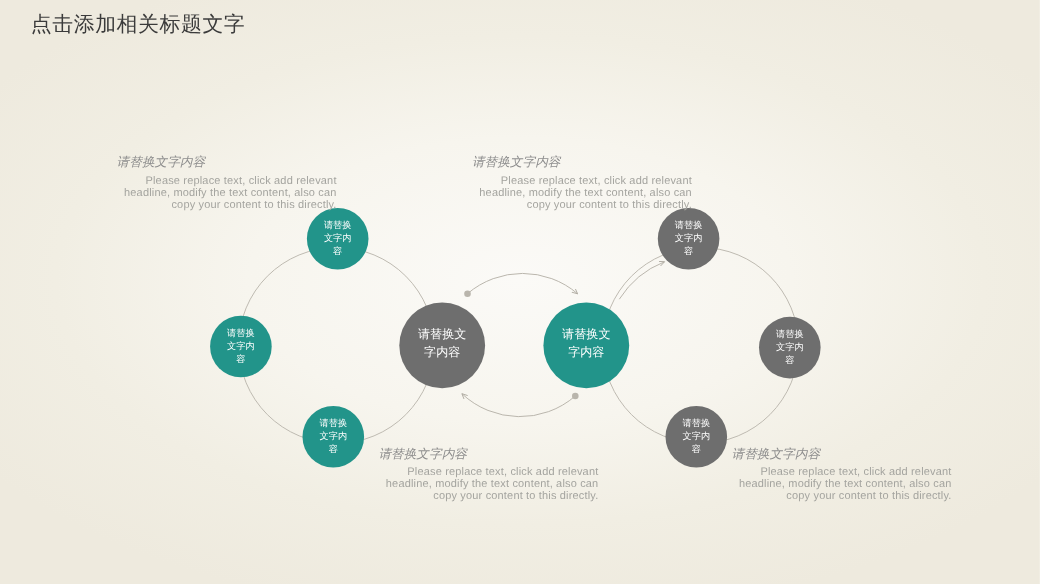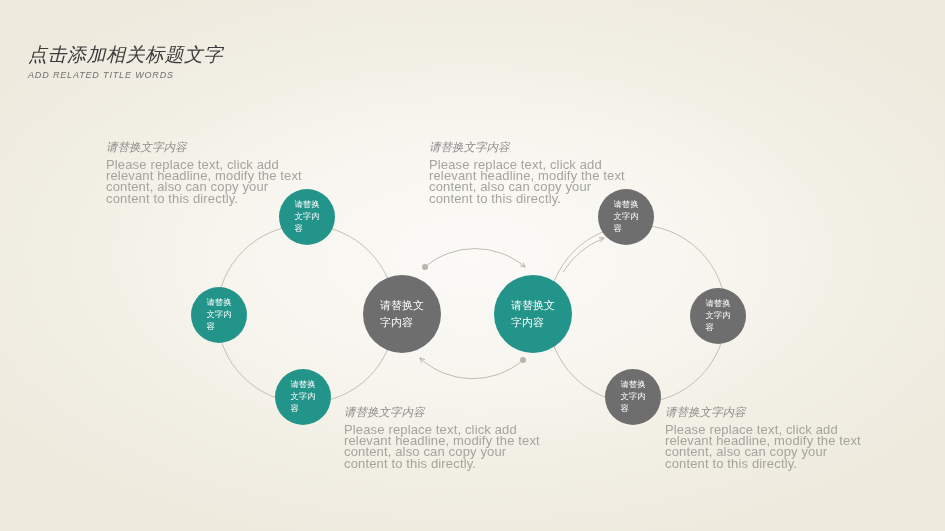--- a/index.html
+++ b/index.html
@@ -21,22 +21,21 @@
     background: #f0ece0;
     background-image:
       radial-gradient(ellipse 62% 58% at 50% 48%, #fbfaf7 0%, #f7f5ee 42%, #f1eee3 72%, #eeeade 100%);
     overflow: hidden;
   }
 
   
   .header {
     position: absolute;
     left: 28px;
-    top: 42px;
-    font-style: italic;
+    top: 10px;
   }
   .title-cn {
     font-family: "DejaVu Sans", "Liberation Sans", sans-serif;
     font-size: 19px;
     line-height: 24px;
     color: #3b3b3b;
     letter-spacing: 0.5px;
     white-space: nowrap;
   }
   .title-en {
@@ -65,40 +64,42 @@
   .tb-heading {
     font-family: "DejaVu Sans", "Liberation Sans", sans-serif;
     font-size: 11.5px;
     line-height: 16px;
     color: #8d8d8d;
     margin-bottom: 4px;
     white-space: nowrap;
     font-style: italic;
   }
   .tb-body {
-    font-size: 13px;
+    font-size: 10px;
     line-height: 11.2px;
     color: #a4a49f;
     letter-spacing: 0.15px;
+    text-align: right;
   }
 
   .tb-tl { left: 106px; top: 139px; }
   .tb-tr { left: 429px; top: 139px; }
   .tb-bl { left: 344px; top: 404px; }
   .tb-br { left: 665px; top: 404px; }
 
   
   .node {
     position: absolute;
     border-radius: 50%;
     display: flex;
     align-items: center;
     justify-content: center;
+    text-align: center;
     color: #ffffff;
-    font-family: Liberation Serif, serif;
+    font-family: Liberation Mono, monospace;
     box-sizing: border-box;
   }
   .node-teal  { background: #22948a; }
   .node-gray  { background: #6e6e6e; }
 
   .node-hub {
     width: 78px;
     height: 78px;
     font-size: 11px;
     line-height: 17px;
@@ -111,21 +112,20 @@
   }
   .node span { display: block; padding: 0 3px; }
 </style>
 </head>
 <body>
 
 <div class="slide">
 
   <div class="header">
     <div class="title-cn">点击添加相关标题文字</div>
-    <div class="title-en">ADD RELATED TITLE WORDS</div>
   </div>
 
   <svg class="diagram" viewBox="0 0 945 531">
     <defs>
       <marker id="arrowhead" markerWidth="7" markerHeight="7" refX="5.4" refY="2.6" orient="auto" markerUnits="strokeWidth">
         <path d="M0,0 L5.6,2.6 L0,5.2" fill="none" stroke="#b0aca3" stroke-width="0.9"></path>
       </marker>
     </defs>
 
     <circle cx="306" cy="314" r="89" fill="none" stroke="#bdb9b0" stroke-width="0.9"></circle>

